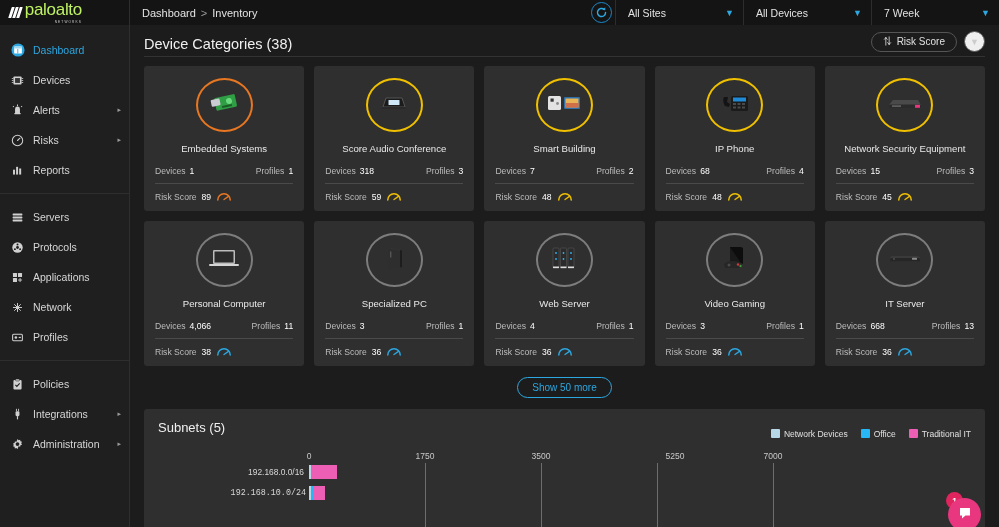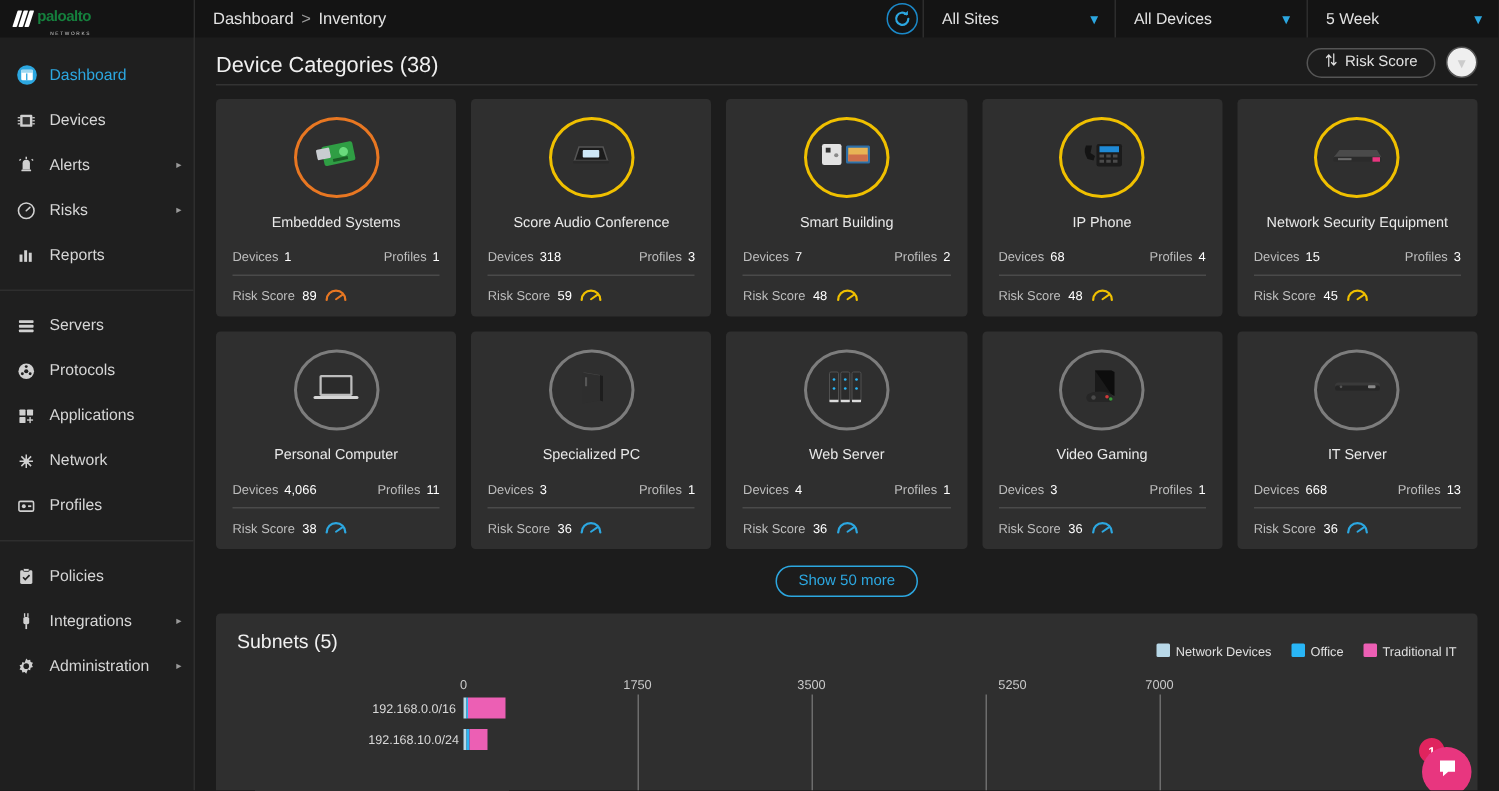--- a/index.html
+++ b/index.html
@@ -20,21 +20,21 @@
     flex: 0 0 130px;
     display: flex; flex-direction: column;
   }
   .logo-box {
     height: 25px; background: #141414;
     display: flex; align-items: center; padding-left: 10px;
   }
   .logo-mark { display: flex; align-items: center; gap: 4px; }
   .logo-slashes { display: flex; gap: 1.5px; transform: skewX(-18deg); }
   .logo-slashes i { display: block; width: 2.6px; height: 11px; background: #fff; border-radius: .5px; }
-  .logo-text { font-size: 10px; font-weight: 700; color: #15803d; letter-spacing: -.3px; line-height: 1; }
+  .logo-text { font-size: 17px; font-weight: 400; color: #bef264; letter-spacing: -.3px; line-height: 1; }
   .logo-sub { font-size: 3.2px; letter-spacing: 1.1px; color: #cfcfcf; display: block; text-align: right; margin-top: .5px;}
 
   .nav { padding-top: 6px; flex: 1; }
   .nav-group { padding: 4px 0; }
   .nav-div { height: 1px; background: #2e2e2e; margin: 4px 0; }
   .nav-item {
     display: flex; align-items: center;
     height: 30px; padding: 0 8px 0 11px;
     font-size: 10.5px; color: #d6d6d6;
     cursor: pointer; position: relative;
@@ -367,21 +367,21 @@
         </div>
         <div class="tsel">
           <span class="v">All Sites</span>
           <span class="cv">▼</span>
         </div>
         <div class="tsel">
           <span class="v">All Devices</span>
           <span class="cv">▼</span>
         </div>
         <div class="tsel">
-          <span class="v">5 Week</span>
+          <span class="v">7 Week</span>
           <span class="cv">▼</span>
         </div>
       </div>
     </header>
 
     <div class="section-head">
       <h1 class="section-title">Device Categories (38)</h1>
       <div class="section-actions">
         <button class="pill">
           <span>
@@ -694,21 +694,21 @@
           <div class="rows" id="bars">
               <div class="row">
                 <span class="row-lbl" style="left: 0px; width: 146px;">192.168.0.0/16</span>
                 <div class="bar" style="left: 151px;">
                   <i style="width: 1.5px; background: rgb(184, 216, 232);"></i>
                   <i style="width: 1.5px; background: rgb(41, 182, 246);"></i>
                   <i style="width: 24.5257px; background: rgb(236, 95, 180);"></i>
                 </div>
               </div>
               <div class="row">
-                <span class="row-lbl" style="left: 2px; width: 146px;">192.168.10.0/24</span>
+                <span class="row-lbl" style="left: 2px; width: 146px; font-family: Liberation Mono, monospace;">192.168.10.0/24</span>
                 <div class="bar" style="left: 151px;">
                   <i style="width: 1.5px; background: rgb(184, 216, 232);"></i>
                   <i style="width: 2.32px; background: rgb(41, 182, 246);"></i>
                   <i style="width: 12.5943px; background: rgb(236, 95, 180);"></i>
                 </div>
               </div>
             </div>
         </div>
         <div class="fab-badge">1</div>
         <div class="fab">

